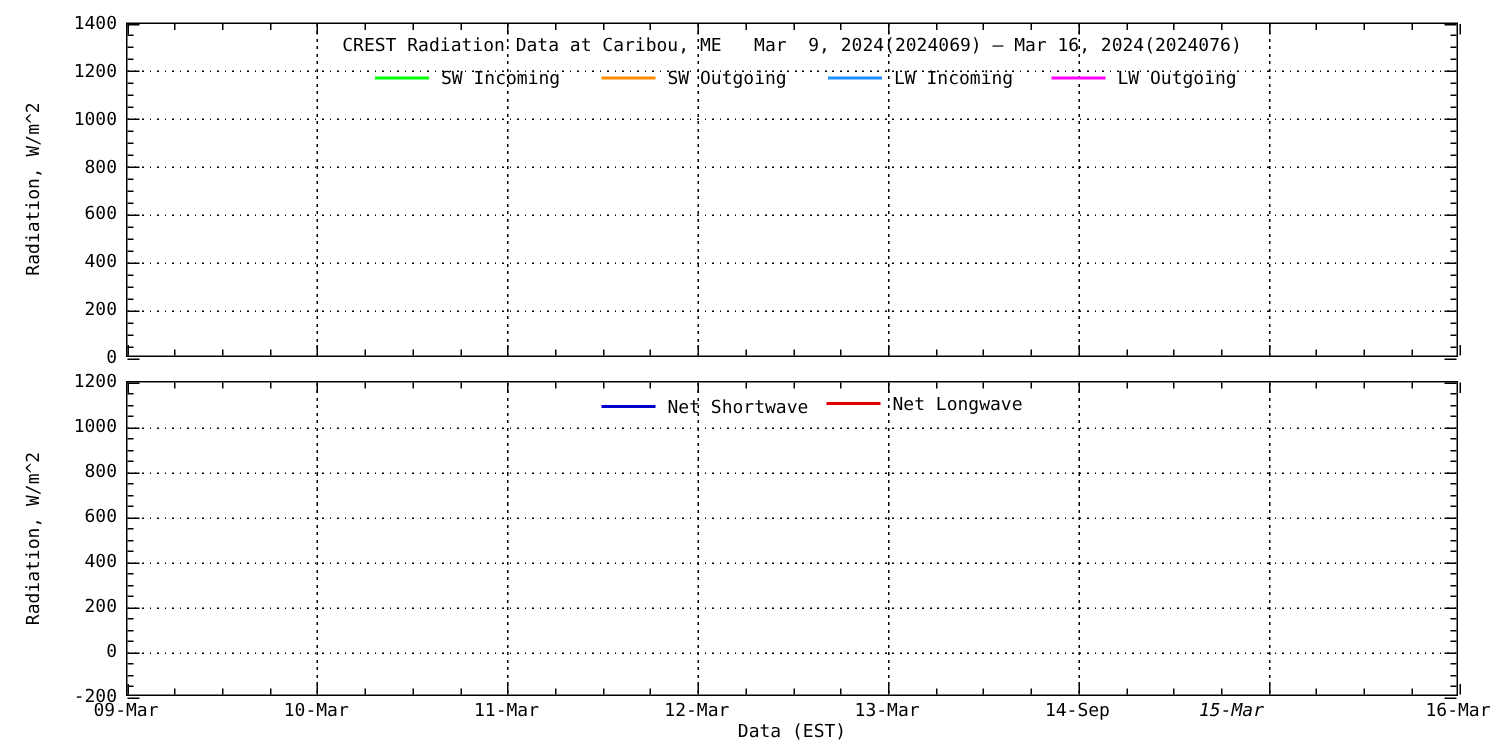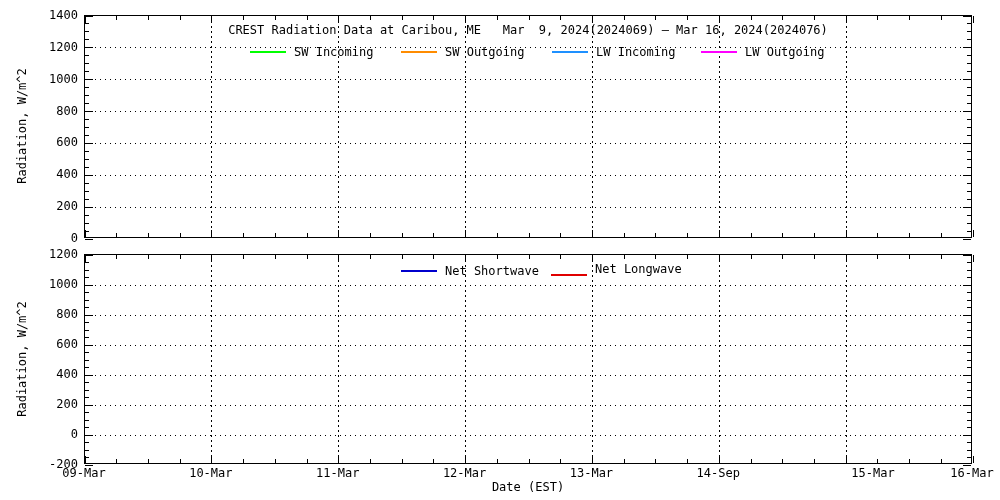--- a/index.html
+++ b/index.html
@@ -304,29 +304,29 @@
       <div class="tick" style="left: 824.071px; bottom: 0px; width: 1px; height: 4px;"></div>
       <div class="tick" style="left: 824.071px; top: 0px; width: 1px; height: 4px;"></div>
       <div class="tick" style="left: 855.786px; bottom: 0px; width: 1px; height: 4px;"></div>
       <div class="tick" style="left: 855.786px; top: 0px; width: 1px; height: 4px;"></div>
       <div class="tick" style="left: 887.5px; bottom: 0px; width: 1px; height: 7px;"></div>
       <div class="tick" style="left: 887.5px; top: 0px; width: 1px; height: 7px;"></div>
       <div class="legend-item" style="left: 316px; top: 9px;">
         <span class="legend-line" style="background: rgb(0, 0, 205);"></span>
         <span class="legend-label">Net Shortwave</span>
       </div>
-      <div class="legend-item" style="left: 466px; top: 7px; align-items: flex-end;">
+      <div class="legend-item" style="left: 466px; top: 7px;">
         <span class="legend-line" style="background: rgb(224, 0, 0);"></span>
         <span class="legend-label">Net Longwave</span>
       </div>
     </div>
 
   <div class="ylabel" style="left:22px;top:126px;">Radiation, W/m^2</div>
   <div class="ylabel" style="left:22px;top:359px;">Radiation, W/m^2</div>
-  <div class="xlabel">Date (EST)</div>
+  <div class="xlabel">Data (EST)</div>
 
 <div class="ylab" style="top: 231px;">0</div>
     <div class="ylab" style="top: 199.143px;">200</div>
     <div class="ylab" style="top: 167.286px;">400</div>
     <div class="ylab" style="top: 135.429px;">600</div>
     <div class="ylab" style="top: 103.571px;">800</div>
     <div class="ylab" style="top: 71.7143px;">1000</div>
     <div class="ylab" style="top: 39.8571px;">1200</div>
     <div class="ylab" style="top: 8px;">1400</div>
     <div class="ylab" style="top: 457px;">-200</div>
@@ -336,15 +336,15 @@
     <div class="ylab" style="top: 337px;">600</div>
     <div class="ylab" style="top: 307px;">800</div>
     <div class="ylab" style="top: 277px;">1000</div>
     <div class="ylab" style="top: 247px;">1200</div>
     <div class="xlab" style="left: 44px;">09-Mar</div>
     <div class="xlab" style="left: 170.857px;">10-Mar</div>
     <div class="xlab" style="left: 297.714px;">11-Mar</div>
     <div class="xlab" style="left: 424.571px;">12-Mar</div>
     <div class="xlab" style="left: 551.429px;">13-Mar</div>
     <div class="xlab" style="left: 678.286px;">14-Sep</div>
-    <div class="xlab" style="left: 833px;">15-Mar</div>
+    <div class="xlab" style="left: 781px; font-style: italic;">15-Mar</div>
     <div class="xlab" style="left: 932px;">16-Mar</div>
   </div>
 
 </body></html>

